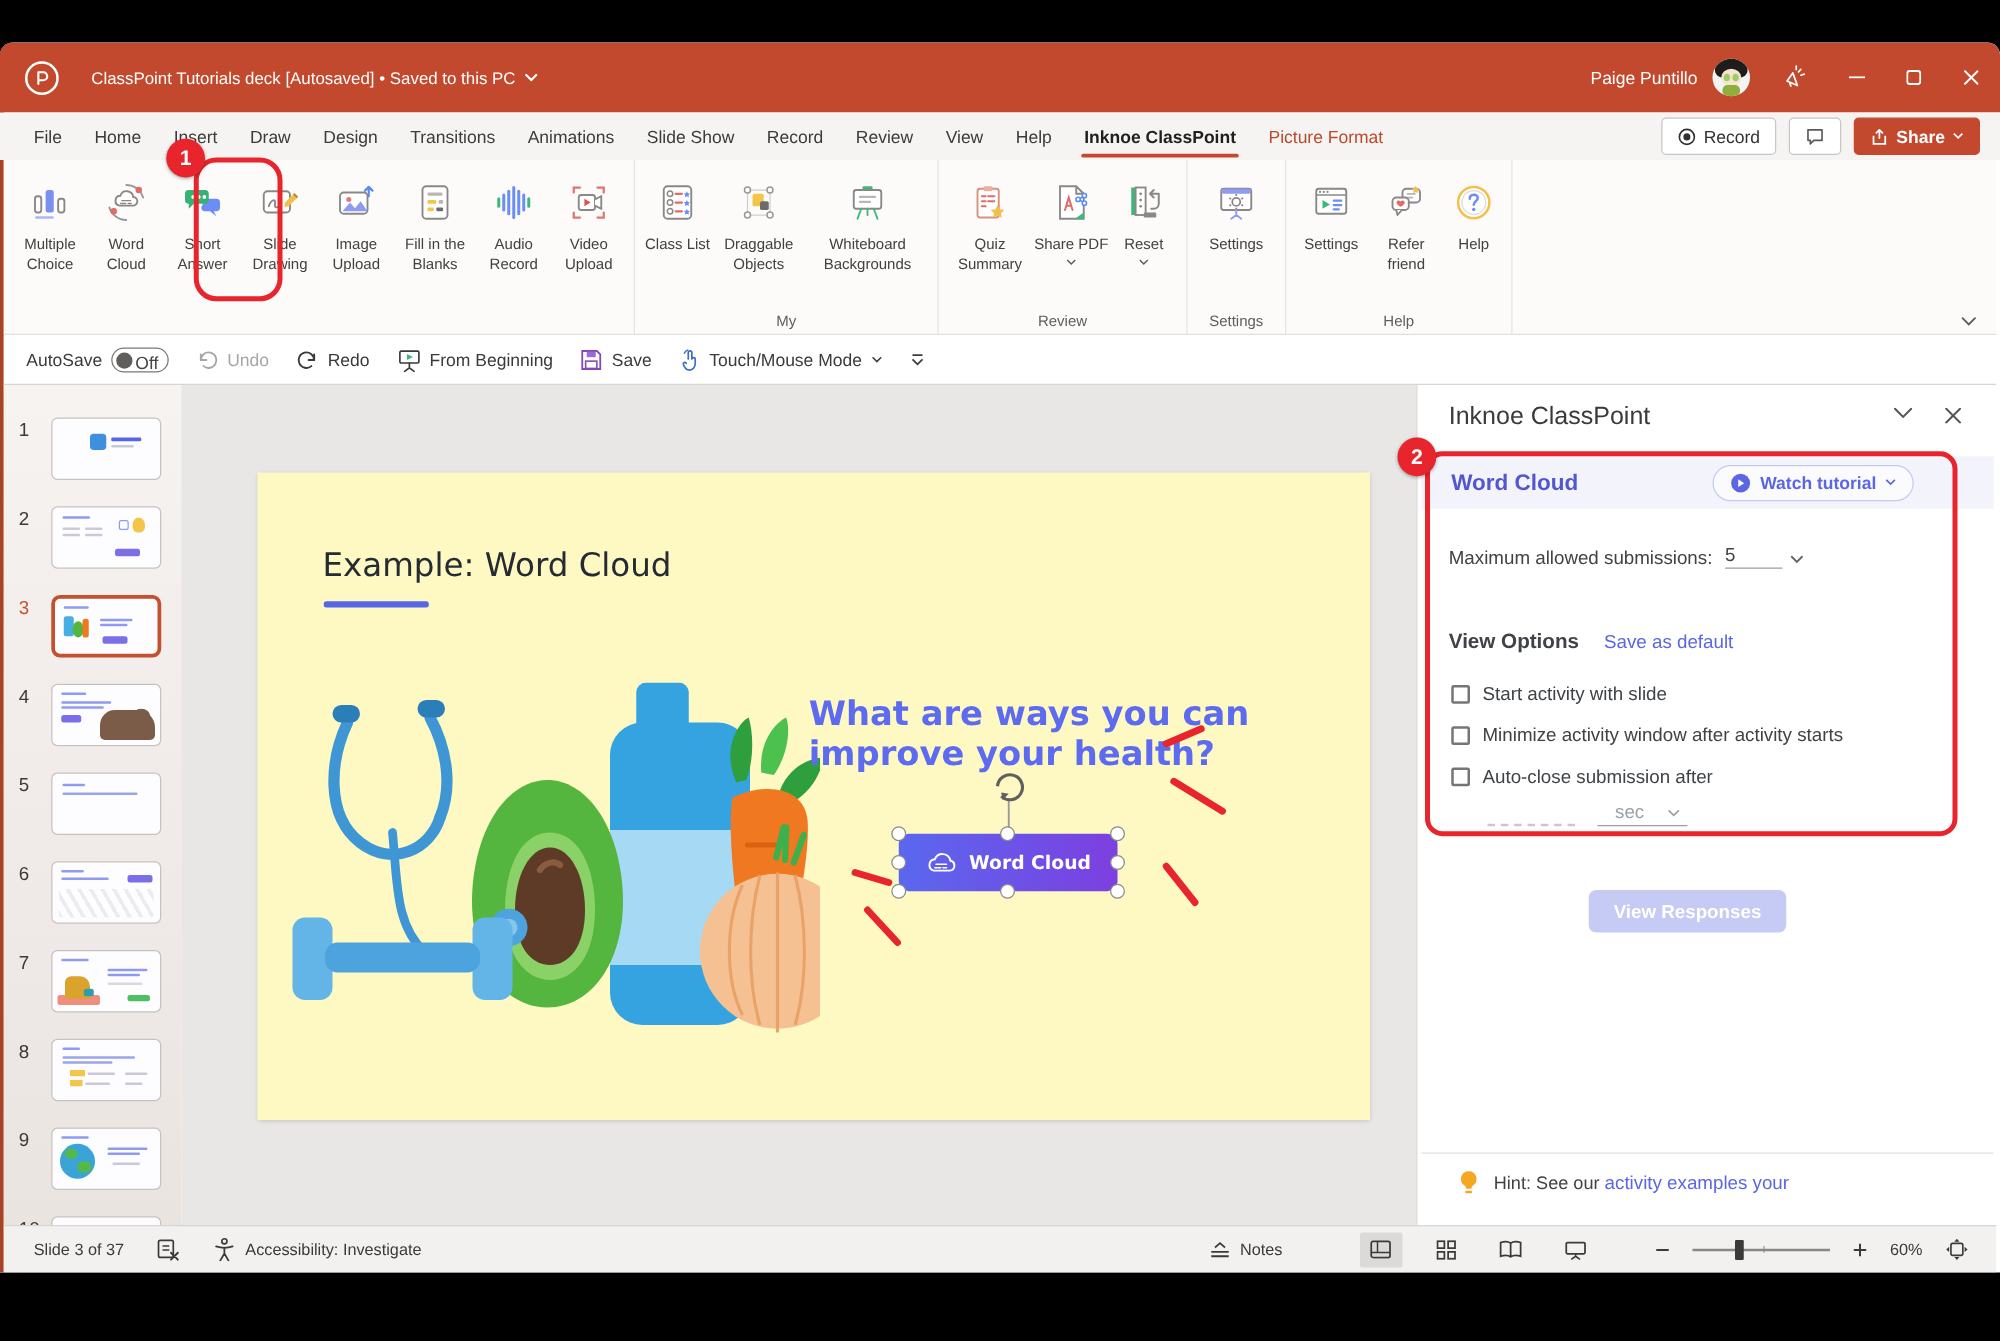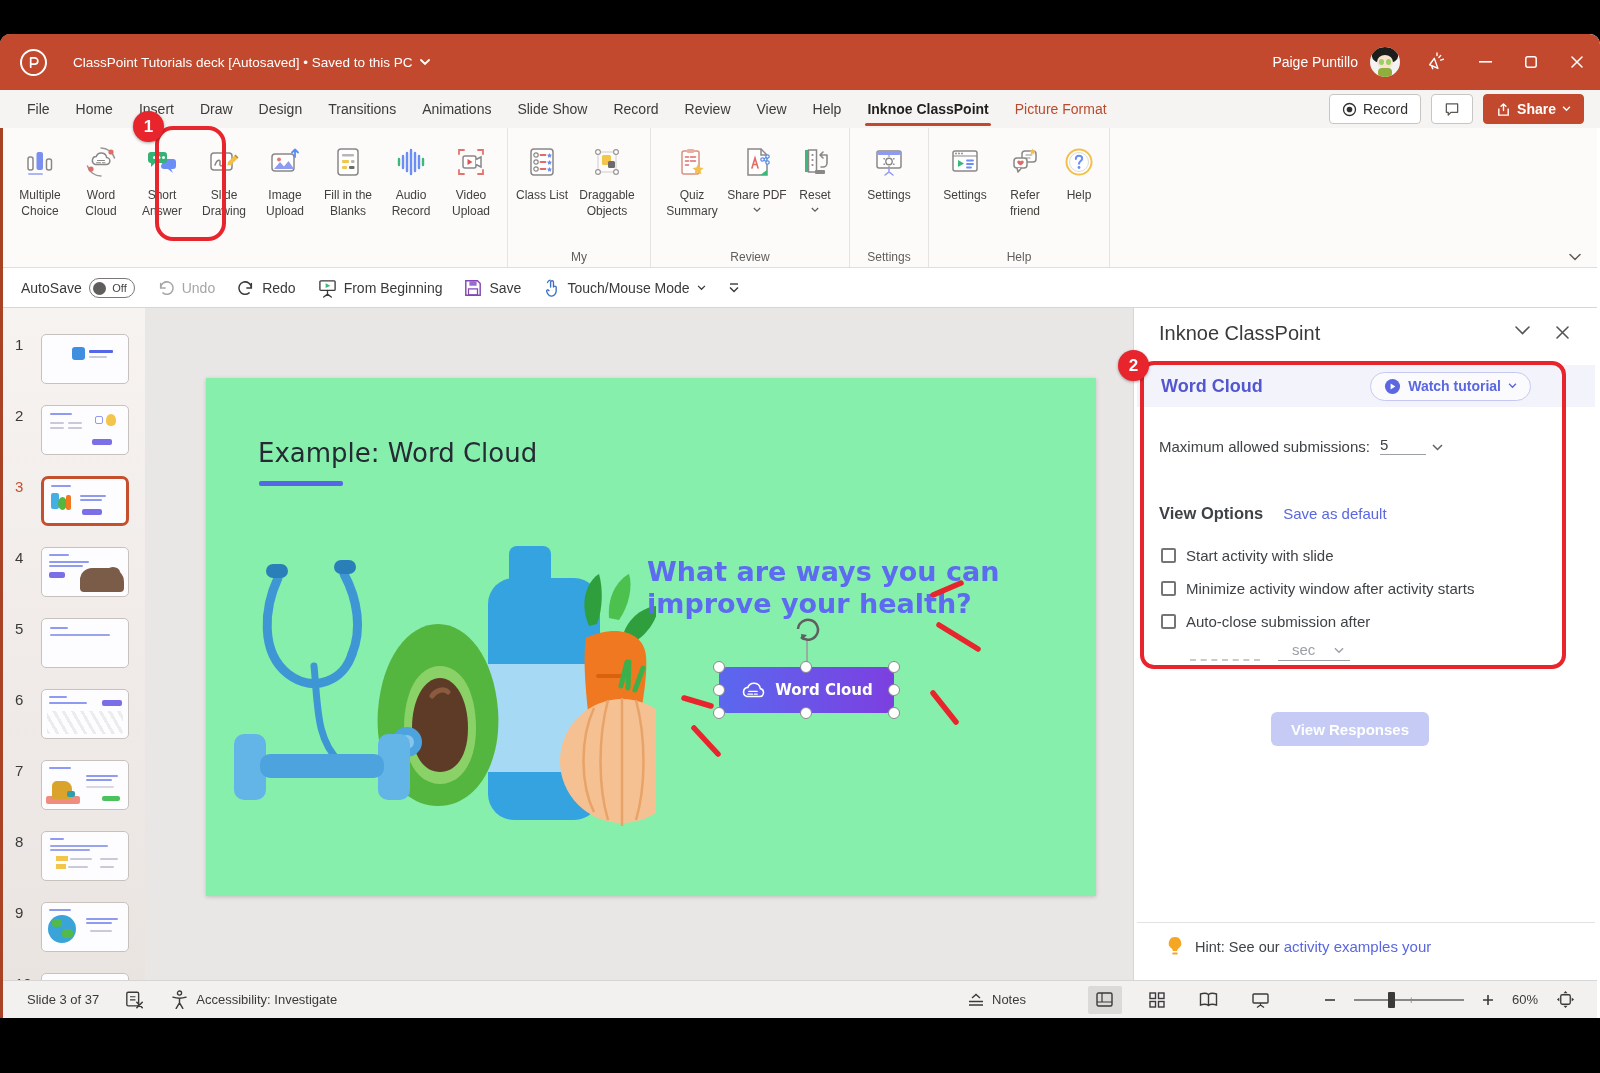--- a/index.html
+++ b/index.html
@@ -56,37 +56,37 @@
   .marie .face{position:absolute;left:14px;top:9px;width:16px;height:17px;border-radius:50%;background:#f4c9a8;}
   .marie .shirt{position:absolute;left:10px;top:30px;width:24px;height:14px;border-radius:6px;background:#f2c54c;}
   .chev-collapse{position:absolute;right:16px;bottom:6px;color:#5f5d5b;}
 
   
   .qat{position:absolute;left:3px;top:235px;width:1594px;height:39px;background:#ffffff;
        border-bottom:1px solid #d8d6d4;display:flex;align-items:center;gap:22px;padding-left:18px;
        font-size:14px;color:#3b3a39;}
   .qat-item{display:flex;align-items:center;gap:7px;white-space:nowrap;}
   .qat-item.disabled{color:#a8a6a4;}
-  .toggle{width:46px;height:20px;border:1px solid #7a7876;border-radius:10px;position:relative;font-size:11px;color:#444;}
+  .toggle{width:46px;height:20px;border:1px solid #7a7876;border-radius:10px;position:relative;font-size:14px;color:#444;}
   .toggle .knob{position:absolute;left:3px;top:2.5px;width:13px;height:13px;border-radius:50%;background:#605e5c;}
   .toggle .state{position:absolute;right:7px;top:2.5px;}
 
   
   .main{position:absolute;left:3px;top:274px;width:1594px;height:672px;}
   .thumbs{position:absolute;left:0;top:0;width:142px;height:100%;overflow:hidden;
           background:linear-gradient(180deg,#f7f3f1,#eae4e1);}
   .thumbrow{position:relative;height:71px;}
   .thumbnum{position:absolute;left:12px;top:8px;font-size:15px;color:#3b3a39;}
   .thumbnum.sel{color:#c4502e;}
   .thumb{position:absolute;left:38px;top:6px;width:88px;height:50px;background:#fdfdff;
          border:1px solid #c8c2be;border-radius:5px;overflow:hidden;}
   .thumb.sel{border:3px solid #c4502e;border-radius:7px;}
   .tl{position:absolute;background:#8f9bf0;height:2px;border-radius:1px;}
   .canvas{position:absolute;left:142px;top:0;width:988px;height:100%;background:#e9e7e5;}
-  .slide{position:absolute;left:61px;top:70px;width:890px;height:518px;background:#86efac;
+  .slide{position:absolute;left:61px;top:70px;width:890px;height:518px;background:#fef9c3;
          box-shadow:0 1px 4px rgba(0,0,0,.18);}
   .slide-title{position:absolute;left:52px;top:60px;font-family:"DejaVu Sans",sans-serif;
                font-size:26px;color:#262a33;}
   .slide-underline{position:absolute;left:53px;top:103px;width:84px;height:5px;background:#5566e8;border-radius:2px;}
   .question{position:absolute;left:441px;top:178px;width:370px;font-family:"DejaVu Sans",sans-serif;
             font-weight:bold;font-size:27px;line-height:1.2;color:#5c6bf0;}
   .wc-button{position:absolute;left:513px;top:289px;width:175px;height:46px;border-radius:8px;
              background:linear-gradient(90deg,#5a68ee,#7d3fe0);display:flex;align-items:center;
              justify-content:center;gap:9px;color:#fff;font-size:15px;font-weight:bold;
              font-family:"DejaVu Sans",sans-serif;}
@@ -365,20 +365,31 @@
                   <g fill="#fff" stroke="#9a9896" stroke-width="1.2">
                     <circle cx="7" cy="6" r="2.4"></circle>
                     <circle cx="25" cy="6" r="2.4"></circle>
                     <circle cx="7" cy="26" r="2.4"></circle>
                     <circle cx="25" cy="26" r="2.4"></circle>
                   </g>
                 </svg>
           </div>
           <div class="rlabel">Draggable Objects</div>
         </div>
+        <div class="ritem w100">
+          <div class="ricon">
+            <svg width="32" height="32" viewBox="0 0 32 32">
+                  <rect x="12" y="3" width="8" height="4" rx="1" fill="#3cb878"></rect>
+                  <rect x="5" y="6" width="22" height="15" rx="2" stroke="#8a8886" stroke-width="1.5" fill="#fff"></rect>
+                  <path d="M10 11.5 h12 M10 15.5 h8" stroke="#b9b7b5" stroke-width="1.8" stroke-linecap="round"></path>
+                  <path d="M11 21 l-3 8 M21 21 l3 8 M16 21 v5" stroke="#3cb878" stroke-width="1.5" stroke-linecap="round"></path>
+                </svg>
+          </div>
+          <div class="rlabel">Whiteboard Backgrounds</div>
+        </div>
       </div>
       <div class="gname">My</div>
     </div>
 
     <div class="rgroup">
       <div class="ritems">
         <div class="ritem w70">
           <div class="ricon">
             <svg width="32" height="32" viewBox="0 0 32 32">
                   <rect x="6" y="5" width="17" height="23" rx="2" stroke="#d9917e" stroke-width="1.5" fill="#fff"></rect>

